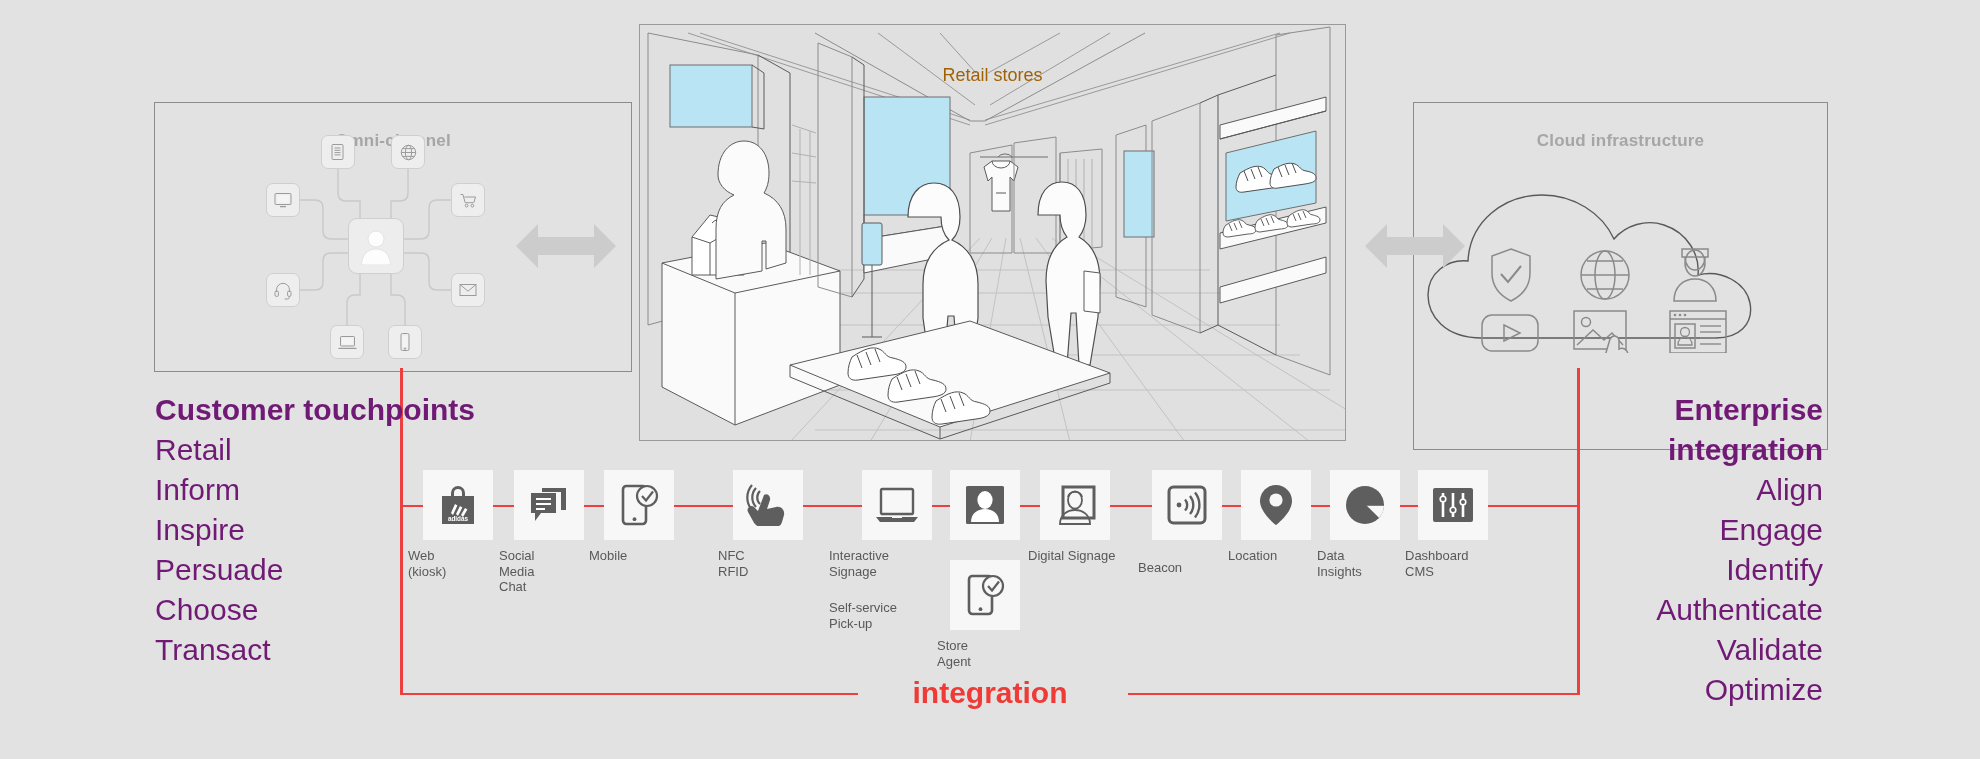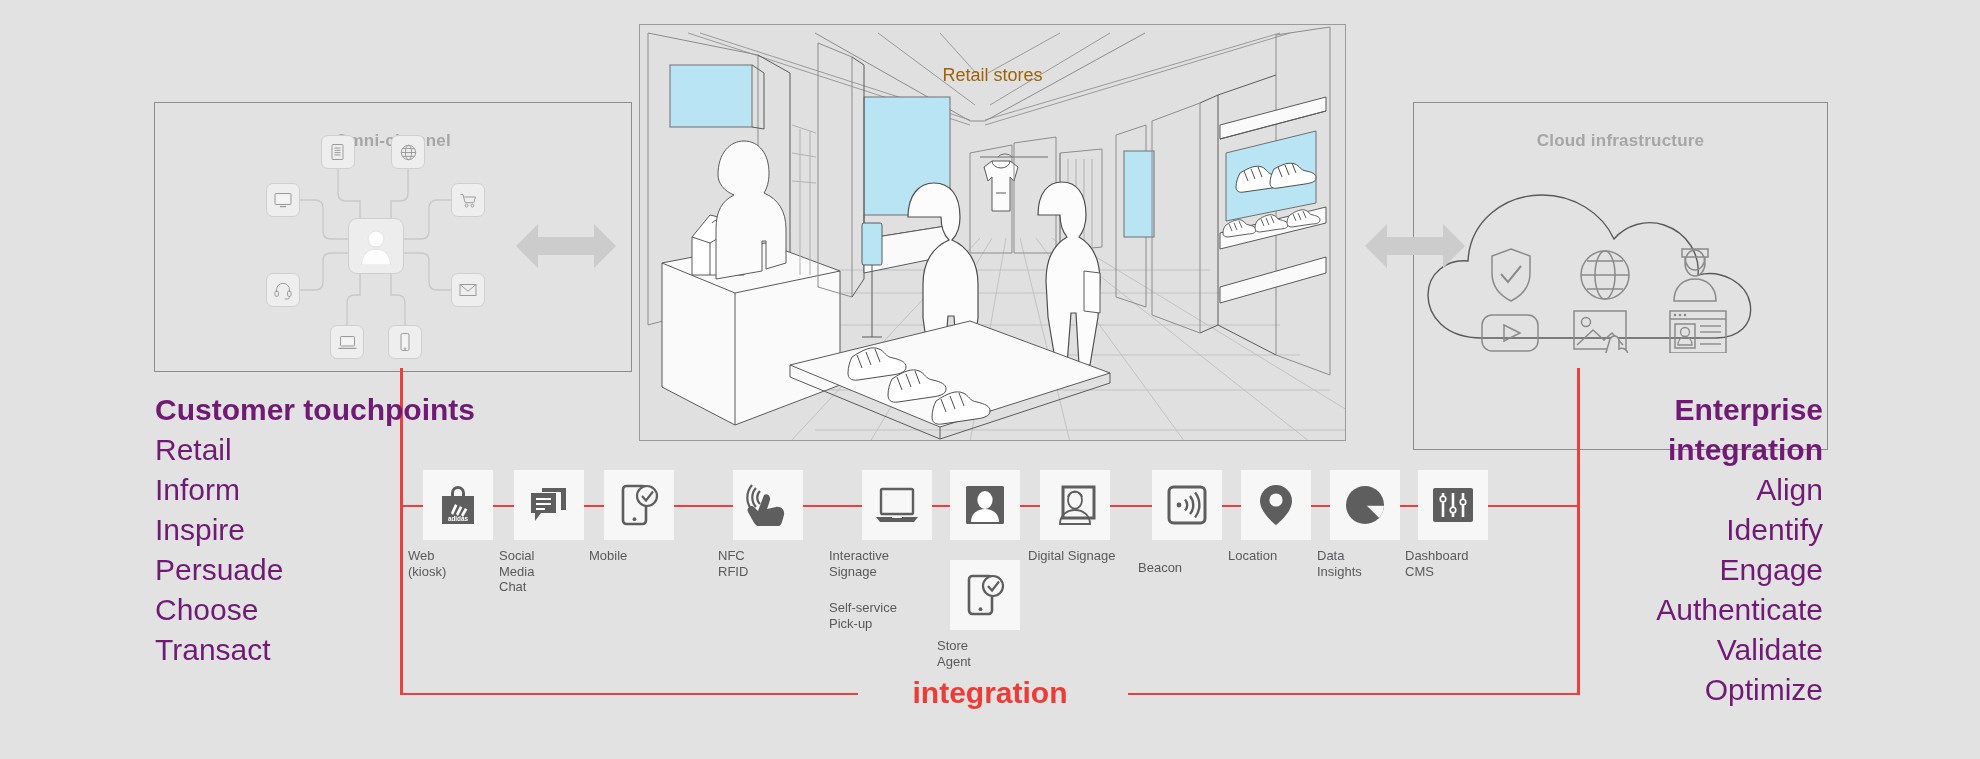--- a/index.html
+++ b/index.html
@@ -604,20 +604,20 @@
     <div class="col-item">Inspire</div>
     <div class="col-item">Persuade</div>
     <div class="col-item">Choose</div>
     <div class="col-item">Transact</div>
   </div>
 
   <div class="txt-col" id="right-col">
     <div class="col-head">Enterprise</div>
     <div class="col-head">integration</div>
     <div class="col-item">Align</div>
+    <div class="col-item">Engage</div>
     <div class="col-item">Identify</div>
-    <div class="col-item">Engage</div>
     <div class="col-item">Authenticate</div>
     <div class="col-item">Validate</div>
     <div class="col-item">Optimize</div>
   </div>
 
 </div>
 
 </body></html>

